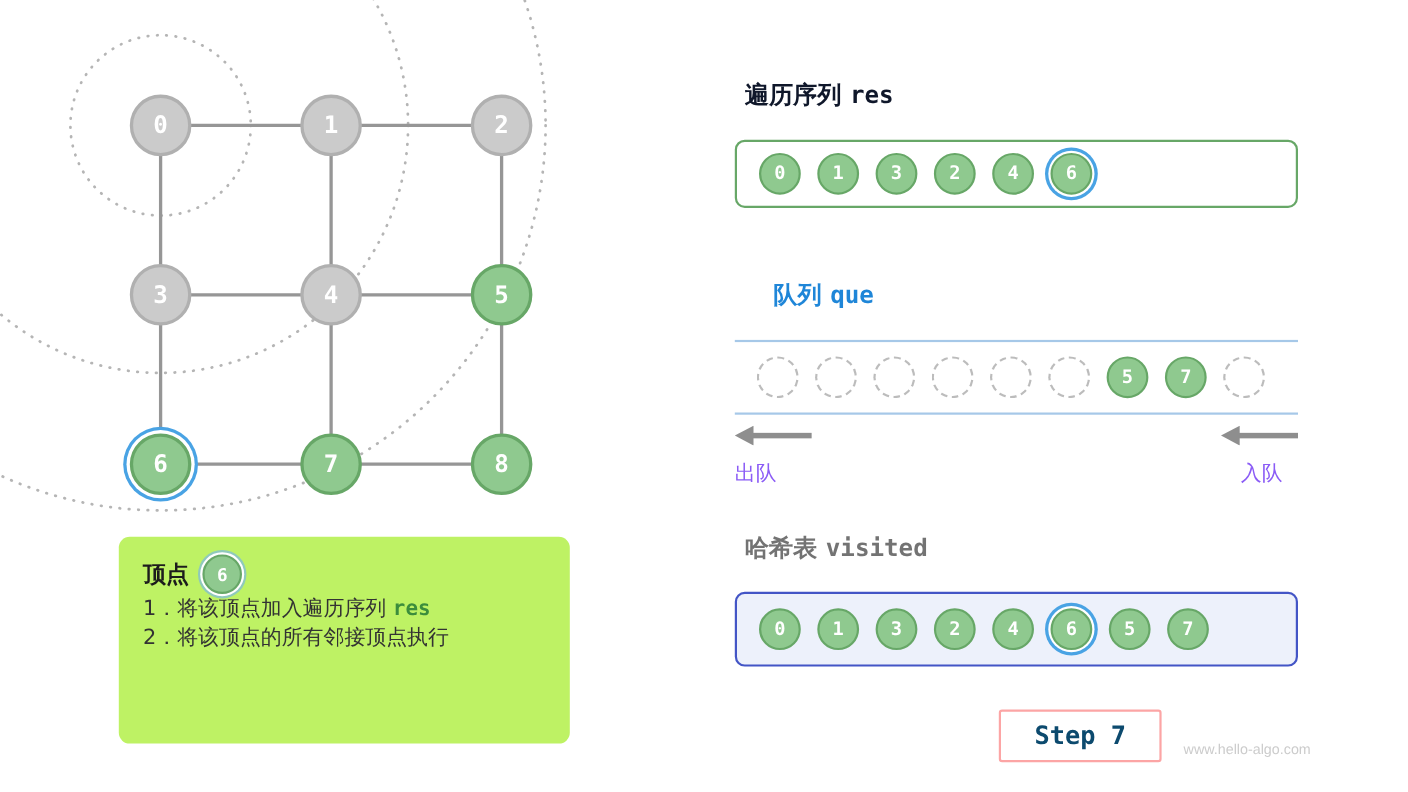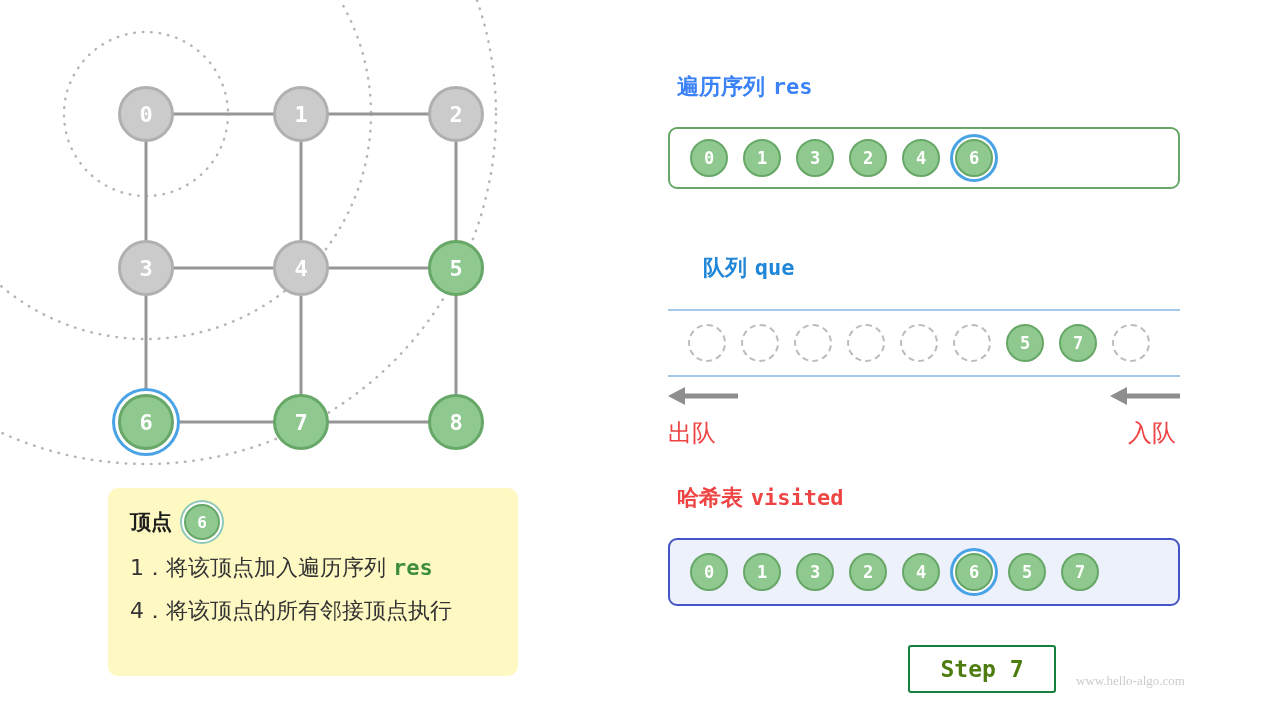--- a/index.html
+++ b/index.html
@@ -15,74 +15,74 @@
     display:flex;align-items:center;justify-content:center;
     font-family:"DejaVu Sans Mono","Liberation Mono",monospace;font-weight:bold;font-size:22px;color:#fff;
   }
   .node.gray{background:#cbcbcb;border:3px solid #b0b0b0;}
   .node.green,.node.current{background:#8fc98f;border:3px solid #67a767;}
   .node.current{box-shadow:0 0 0 3px #fff,0 0 0 6px #49a3e4;}
 
   
   .panel-title{position:absolute;font-size:22px;font-weight:bold;white-space:nowrap;}
   .panel-title .code{font-family:"DejaVu Sans Mono","Liberation Mono",monospace;font-weight:bold;}
-  #res-title{left:677px;top:72px;color:#3b82f6;}
+  #res-title{left:677px;top:72px;color:#0f172a;}
   #que-title{left:703px;top:253px;color:#1f86d8;}
-  #visited-title{left:677px;top:483px;color:#ef4444;}
+  #visited-title{left:677px;top:483px;color:#737373;}
 
   .box{position:absolute;box-sizing:border-box;display:flex;align-items:center;gap:15px;padding-left:20px;}
   #res-box{left:668px;top:127px;width:512px;height:62px;border:2px solid #67a767;border-radius:9px;background:#fff;}
   #queue-box{left:668px;top:309px;width:512px;height:68px;border-top:2px solid #a6c8e8;border-bottom:2px solid #a6c8e8;}
   #visited-box{left:668px;top:538px;width:512px;height:68px;border:2px solid #4355c6;border-radius:9px;background:#edf1fb;}
 
   .chip{
     width:38px;height:38px;border-radius:50%;box-sizing:border-box;flex:0 0 auto;
     display:flex;align-items:center;justify-content:center;
     font-family:"DejaVu Sans Mono","Liberation Mono",monospace;font-weight:bold;font-size:17px;color:#fff;
   }
   .chip.green{background:#8fc98f;border:2px solid #67a767;}
   .chip.empty{background:#fff;border:2px dashed #bcbcbc;}
   .chip.hl{box-shadow:0 0 0 2px #fff,0 0 0 5px #49a3e4;}
 
   .arrow{position:absolute;width:70px;height:18px;}
   #dequeue-arrow{left:668px;top:387px;}
   #enqueue-arrow{left:1110px;top:387px;}
-  .qlabel{position:absolute;font-size:24px;color:#ef4444;}
+  .qlabel{position:absolute;font-size:19px;color:#8b5cf6;}
   #dequeue-label{left:668px;top:417px;}
   #enqueue-label{left:1128px;top:417px;}
 
   
   #info-box{
-    position:absolute;left:108px;top:488px;width:410px;height:188px;background:#fef9c3;
+    position:absolute;left:108px;top:488px;width:410px;height:188px;background:#bef264;
     border-radius:10px;box-sizing:border-box;padding:16px 0 0 22px;color:#1c1c1c;
   }
   .info-title{display:flex;align-items:center;gap:10px;font-size:21px;font-weight:bold;}
   .mini-node{
     width:36px;height:36px;border-radius:50%;background:#8fc98f;border:2px solid #67a767;box-sizing:border-box;
     display:flex;align-items:center;justify-content:center;color:#fff;
     font-family:"DejaVu Sans Mono","Liberation Mono",monospace;font-weight:bold;font-size:16px;
     box-shadow:0 0 0 2px #fff,0 0 0 4px #8fc9bb;margin:0 2px;
   }
-  .info-line{font-size:22px;margin-top:13px;color:#333;white-space:nowrap;}
+  .info-line{font-size:19px;color:#333;white-space:nowrap;}
   .info-line .code{font-family:"DejaVu Sans Mono","Liberation Mono",monospace;font-weight:bold;}
   .code-res{color:#3c8d3c;}
   .code-que{color:#2a6fdb;}
   .code-visited{color:#3644c5;}
   .indent{padding-left:47px;}
 
   
   #step-box{
     position:absolute;left:908px;top:645px;width:148px;height:48px;background:#fff;
-    border:2px solid #15803d;border-radius:3px;box-sizing:border-box;
+    border:2px solid #fca5a5;border-radius:3px;box-sizing:border-box;
     display:flex;align-items:center;justify-content:center;
-    font-family:"DejaVu Sans Mono","Liberation Mono",monospace;font-weight:bold;font-size:23px;color:#4d7c0f;
+    font-family:"DejaVu Sans Mono","Liberation Mono",monospace;font-weight:bold;font-size:23px;color:#0c4a6e;
   }
   #watermark{
     position:absolute;left:1076px;top:673px;
-    font-family:Liberation Serif, serif;font-size:13px;color:#cccccc;
+    font-family:Liberation Sans, sans-serif;font-size:13px;color:#cccccc;
   }
 </style>
 </head>
 <body>
 
 <div>
 
   <div>
     <svg id="graph-svg" width="620" height="480">
         <circle cx="146" cy="114" r="82" fill="none" stroke="#b5b5b5" stroke-width="2.5" stroke-dasharray="0.5 8" stroke-linecap="round"></circle>
@@ -172,20 +172,20 @@
   <div id="info-box">
     <div class="info-title">
       <span>顶点</span>
       <span class="mini-node">6</span>
     </div>
     <div class="info-line">
       <span>1．将该顶点加入遍历序列</span>
       <span class="code code-res">res</span>
     </div>
     <div class="info-line">
-      <span>4．将该顶点的所有邻接顶点执行</span>
+      <span>2．将该顶点的所有邻接顶点执行</span>
     </div>
   </div>
 
   <div id="step-box">Step 7</div>
   <div id="watermark">www.hello-algo.com</div>
 
 </div>
 
 </body></html>

